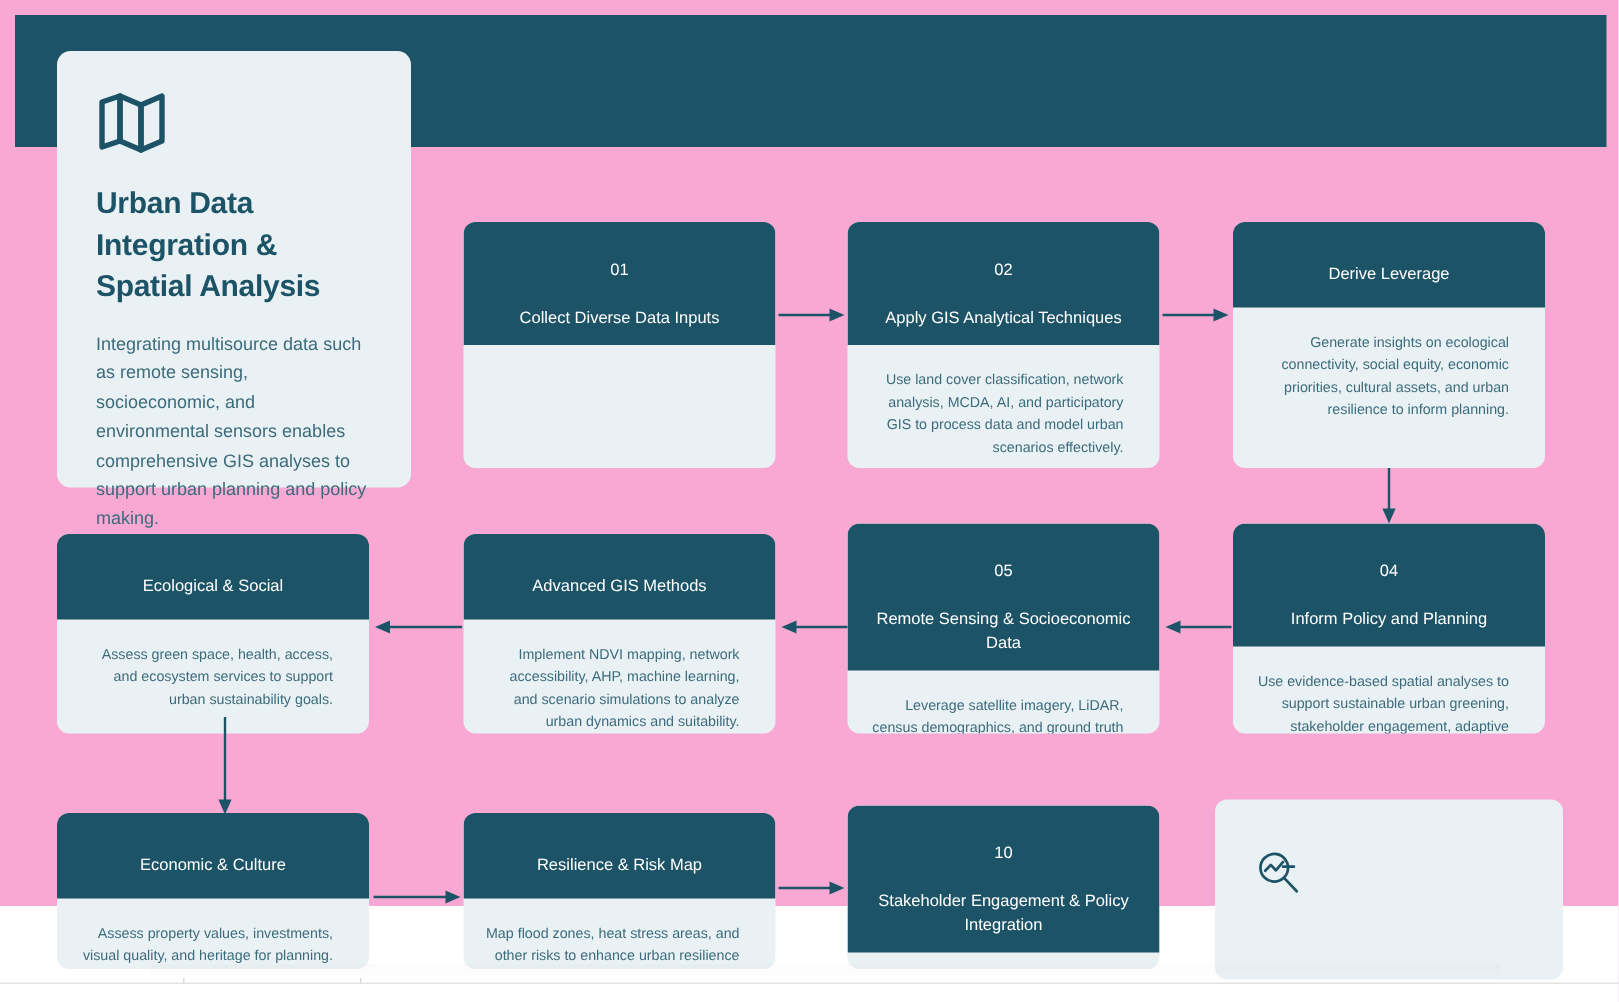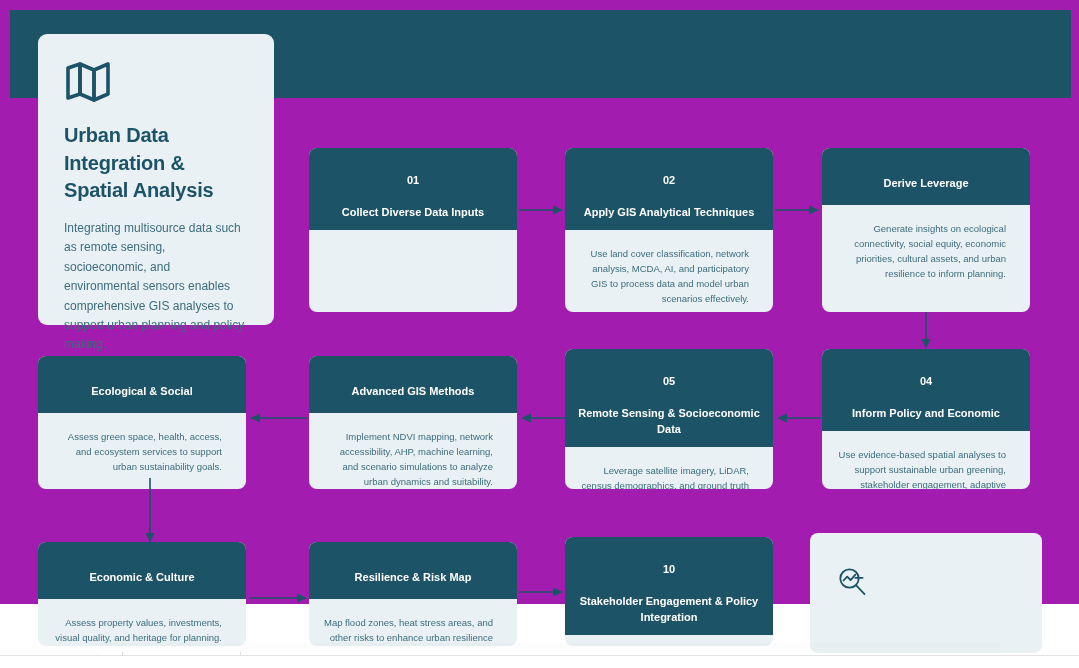--- a/index.html
+++ b/index.html
@@ -9,21 +9,21 @@
     height: 668px;
     background: #ffffff;
     font-family: "Liberation Sans", sans-serif;
     overflow: hidden;
   }
 
   #stage {
     position: relative;
     width: 1079px;
     height: 604px;
-    background: #a21caf;
+    background: #f9a8d4;
   }
 
   
   .banner {
     position: absolute;
     left: 10px;
     top: 10px;
     width: 1061px;
     height: 88px;
     background: #1d5366;
@@ -60,21 +60,21 @@
   .box {
     position: absolute;
     background: #e9f1f4;
     border-radius: 8px;
     overflow: hidden;
   }
   .box-head {
     background: #1d5366;
     color: #ffffff;
     font-size: 11px;
-    font-weight: bold;
+    font-weight: normal;
     line-height: 1.45;
     text-align: center;
     padding: 9px 10px;
     white-space: pre-line;
   }
   .box-body {
     font-size: 9.5px;
     line-height: 1.58;
     color: #3c6b7c;
     text-align: right;
@@ -175,21 +175,21 @@
     <div class="box-head">
       <span>05</span><br>
       <span>Remote Sensing &amp; Socioeconomic Data</span>
     </div>
     <div class="box-body">Leverage satellite imagery, LiDAR, census demographics, and ground truth surveys to capture comprehensive urban environment and population data.</div>
   </div>
 
   <div class="box" style="left:822px; top:349px; width:208px; height:140px;">
     <div class="box-head">
       <span>04</span><br>
-      <span>Inform Policy and Economic</span>
+      <span>Inform Policy and Planning</span>
     </div>
     <div class="box-body">Use evidence-based spatial analyses to support sustainable urban greening, stakeholder engagement, adaptive management, and integrated policies.</div>
   </div>
 
   <div class="box" style="left:38px; top:542px; width:208px; height:104px;">
     <div class="box-head" style="padding:12px 10px 13px 10px;">
       <span>Economic &amp; Culture</span>
     </div>
     <div class="box-body">Assess property values, investments, visual quality, and heritage for planning.</div>
   </div>

